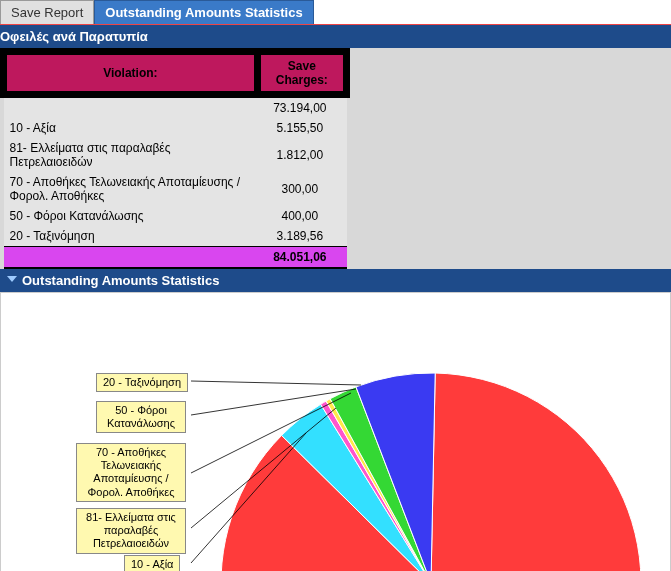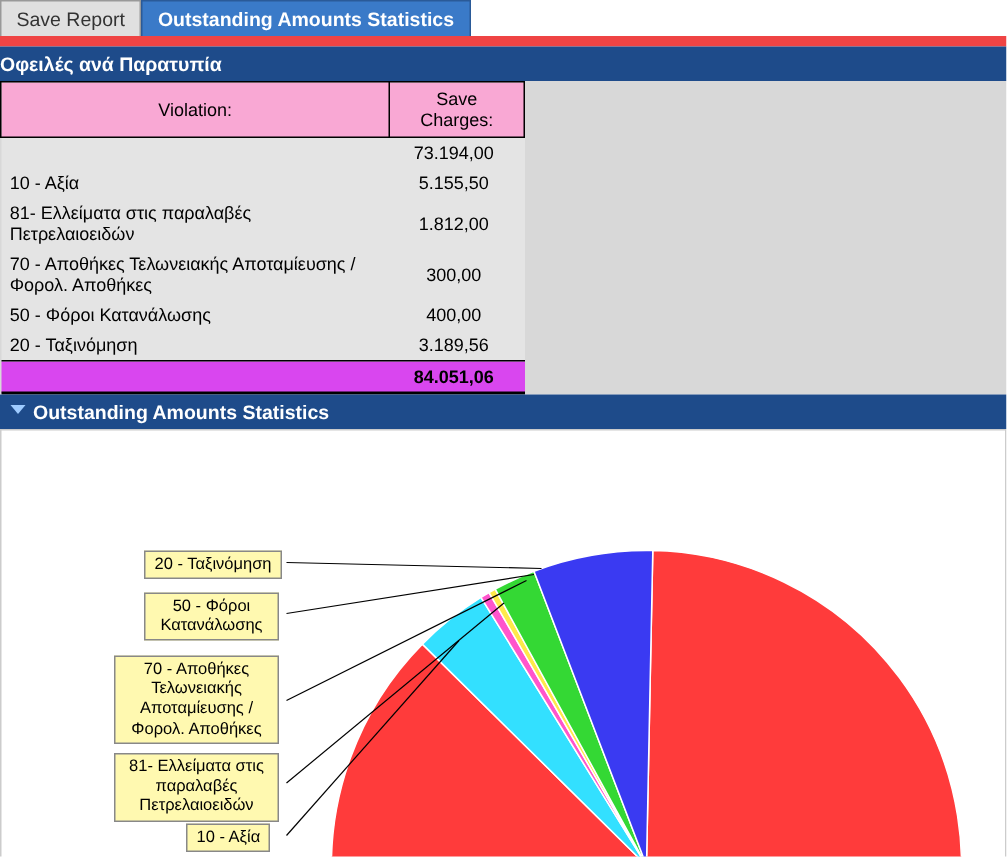--- a/index.html
+++ b/index.html
@@ -7,21 +7,21 @@
     font-family: Arial, sans-serif;
     font-size: 12px;
     width: 671px;
     height: 571px;
     background: #fff;
     overflow: hidden;
   }
   .tabbar {
     display: flex;
     background: #fff;
-    border-bottom: 7px solid #ef4444;
+    border-bottom: 1px solid #ef4444;
   }
   .tab {
     padding: 4px 10px;
     font-size: 13px;
     color: #333;
     background: #e0e0e0;
     border: 1px solid #999;
     border-bottom: none;
     margin-right: 0;
     cursor: pointer;
@@ -42,25 +42,25 @@
   .table-wrap {
     background: #d8d8d8;
     padding: 0;
   }
   table.data {
     width: 350px;
     border-collapse: collapse;
     font-size: 12px;
   }
   table.data th {
-    background: #f9a8d4;
-    border: 1px solid #000000;
+    background: #be185d;
+    border: 7px solid #000000;
     padding: 4px 6px;
     text-align: center;
-    font-weight: normal;
+    font-weight: bold;
   }
   table.data th.violation { width: 260px; }
   table.data th.charges { width: 90px; }
   table.data td {
     padding: 3px 6px;
     border: none;
     background: #e4e4e4;
   }
   table.data td.label { text-align: left; white-space: normal; }
   table.data td.val { text-align: center; padding-right: 10px; }

